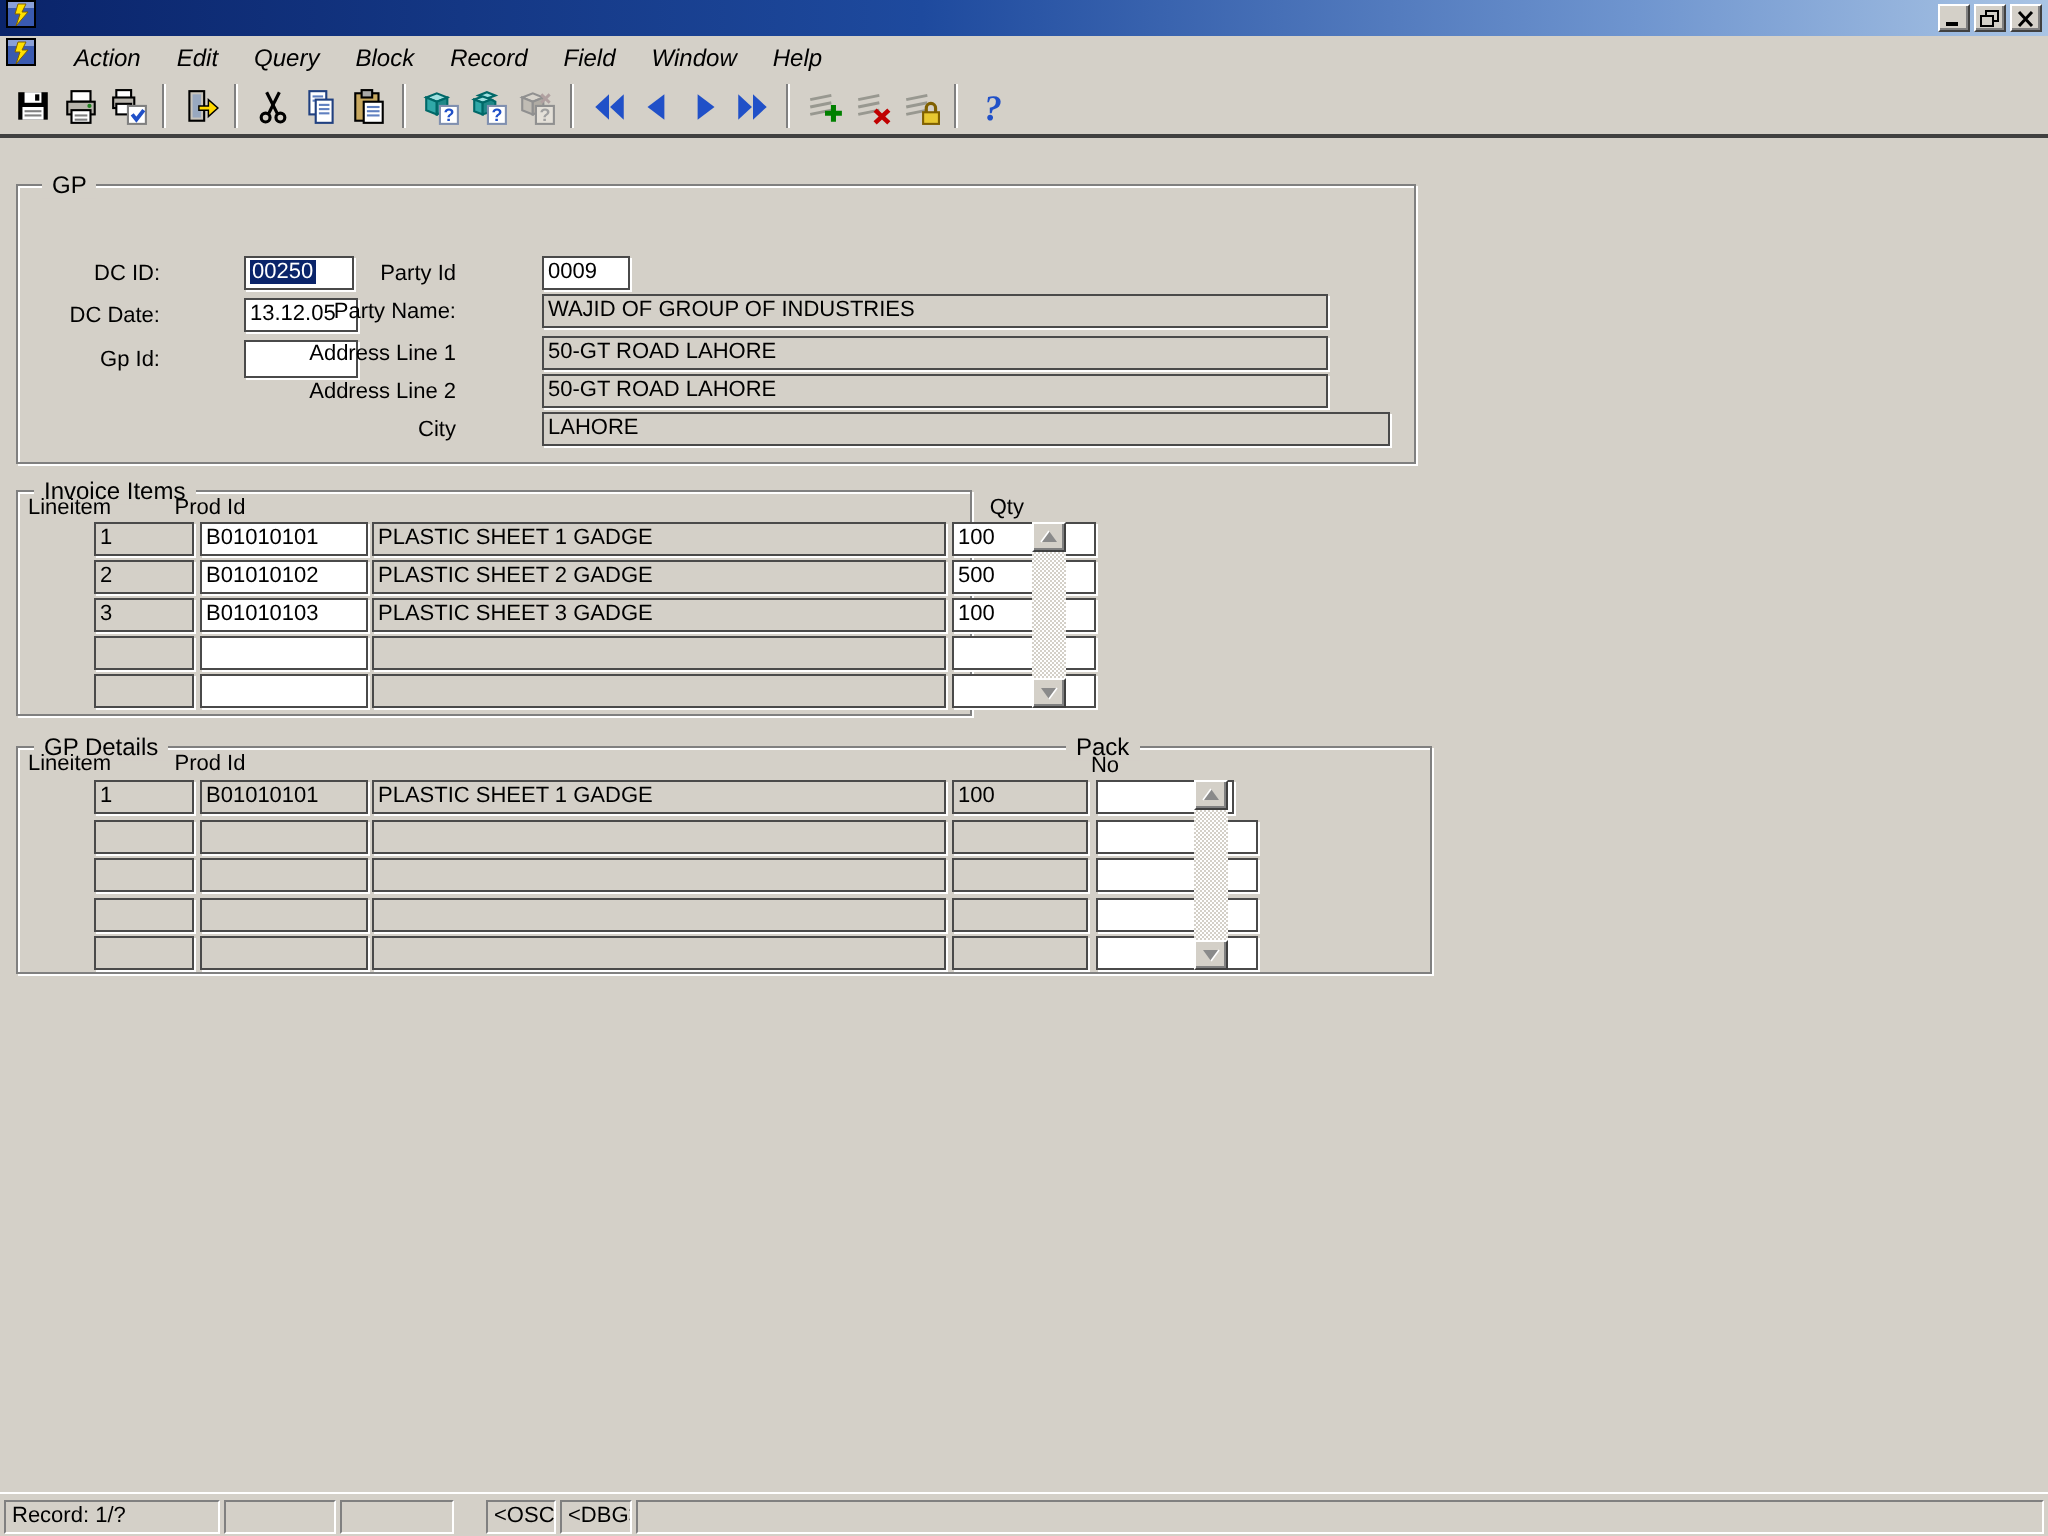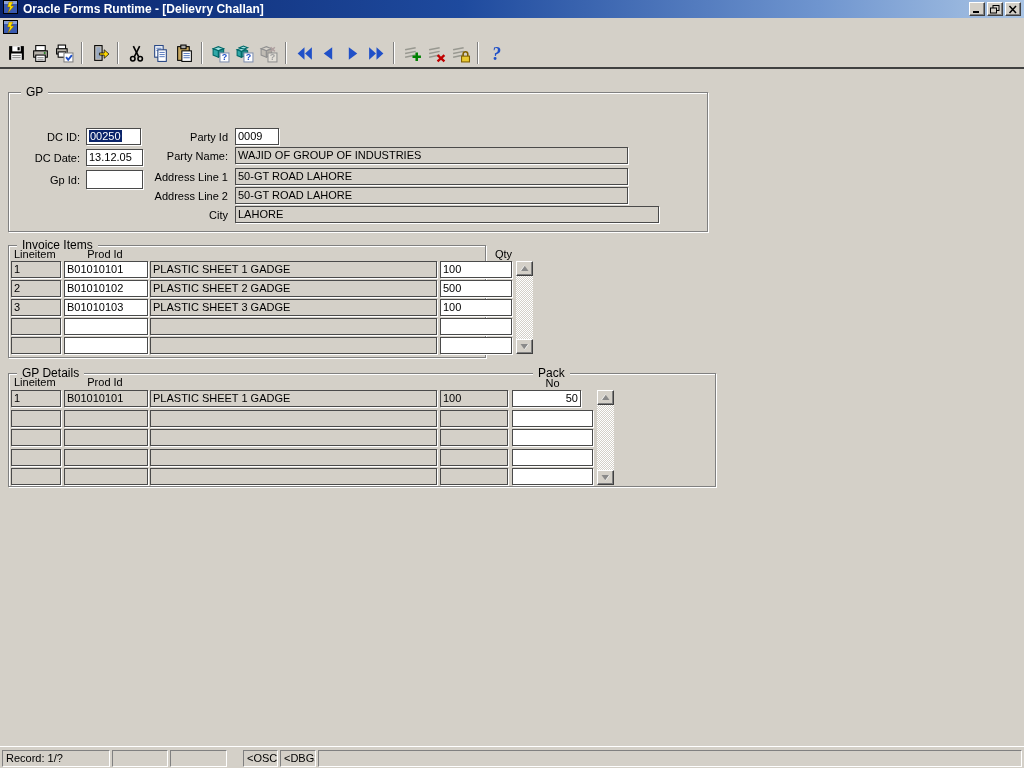--- a/index.html
+++ b/index.html
@@ -29,21 +29,21 @@
 
   
   .groupbox { position:absolute; border:1px solid #808080;
     box-shadow:1px 1px 0 #ffffff, inset 1px 1px 0 #ffffff; }
   .legend { position:absolute; transform:translateY(-55%); background:#d4d0c8;
     font-size:12px; padding:0 5px; white-space:nowrap; color:#000; }
   .lbl { position:absolute; font-size:11px; color:#000; white-space:nowrap; }
   .lbl.r { text-align:right; }
   .fld { position:absolute; height:17px; background:#d4d0c8; border:1px solid #4a4a4a;
     box-shadow:1px 1px 0 #ffffff; font-size:11px; line-height:15px; padding:0 2px;
-    color:#000; white-space:nowrap; overflow:hidden; }
+    color:#000; white-space:nowrap; overflow:hidden;margin-left:36px; }
   .fld.white { background:#ffffff; }
   .fld.num { text-align:right; }
   .sel { background:#0a246a; color:#ffffff; padding:0 1px; }
 
   
   .sbar { position:absolute; width:17px;
     background:repeating-conic-gradient(#ffffff 0% 25%, #d4d0c8 0% 50%) 0 0/2px 2px; }
   .sbtn { position:absolute; left:0; width:17px; height:15px; background:#d4d0c8;
     border:1px solid; border-color:#ffffff #404040 #404040 #ffffff;
     box-shadow:inset -1px -1px 0 #808080; display:flex; align-items:center; justify-content:center; }
@@ -60,21 +60,20 @@
 <body>
 
 <div class="titlebar">
   <span>
     <svg width="15" height="14" viewBox="0 0 15 14">
       <rect x="0.5" y="0.5" width="14" height="13" fill="#3a5ab0" stroke="#000"></rect>
       <rect x="1" y="1" width="13" height="3" fill="#8aa0d8"></rect>
       <polygon points="6,2 10,2 8,6 11,6 5,13 7,7 4.5,7" fill="#ffe000" stroke="#806000" stroke-width="0.5"></polygon>
     </svg>
   </span>
-  <span class="title">Oracle Forms Runtime - [Delievry Challan]</span>
   <span class="winbtns" style="top:2px;">
     <span class="winbtn">
       <svg width="10" height="9" viewBox="0 0 10 9">
           <rect x="1" y="6" width="6" height="2" fill="#000"></rect>
         </svg>
     </span>
     <span class="winbtn">
       <svg width="10" height="9" viewBox="0 0 10 9">
           <rect x="3" y="0.5" width="6" height="5" fill="none" stroke="#000"></rect>
           <rect x="0.5" y="3" width="6" height="5" fill="#d4d0c8" stroke="#000"></rect>
@@ -88,20 +87,30 @@
   </span>
 </div>
 
 <div class="menubar">
   <span>
     <svg width="15" height="14" viewBox="0 0 15 14">
       <rect x="0.5" y="0.5" width="14" height="13" fill="#3a5ab0" stroke="#000"></rect>
       <rect x="1" y="1" width="13" height="3" fill="#8aa0d8"></rect>
       <polygon points="6,2 10,2 8,6 11,6 5,13 7,7 4.5,7" fill="#ffe000" stroke="#806000" stroke-width="0.5"></polygon>
     </svg>
+  </span>
+  <span class="menu-items">
+    <span class="menu-item">Action</span>
+    <span class="menu-item">Edit</span>
+    <span class="menu-item">Query</span>
+    <span class="menu-item">Block</span>
+    <span class="menu-item">Record</span>
+    <span class="menu-item">Field</span>
+    <span class="menu-item">Window</span>
+    <span class="menu-item">Help</span>
   </span>
   <span class="winbtns" style="top:21px;">
     <span class="winbtn">
       <svg width="10" height="9" viewBox="0 0 10 9">
           <rect x="1" y="6" width="6" height="2" fill="#000"></rect>
         </svg>
     </span>
     <span class="winbtn">
       <svg width="10" height="9" viewBox="0 0 10 9">
           <rect x="3" y="0.5" width="6" height="5" fill="none" stroke="#000"></rect>

